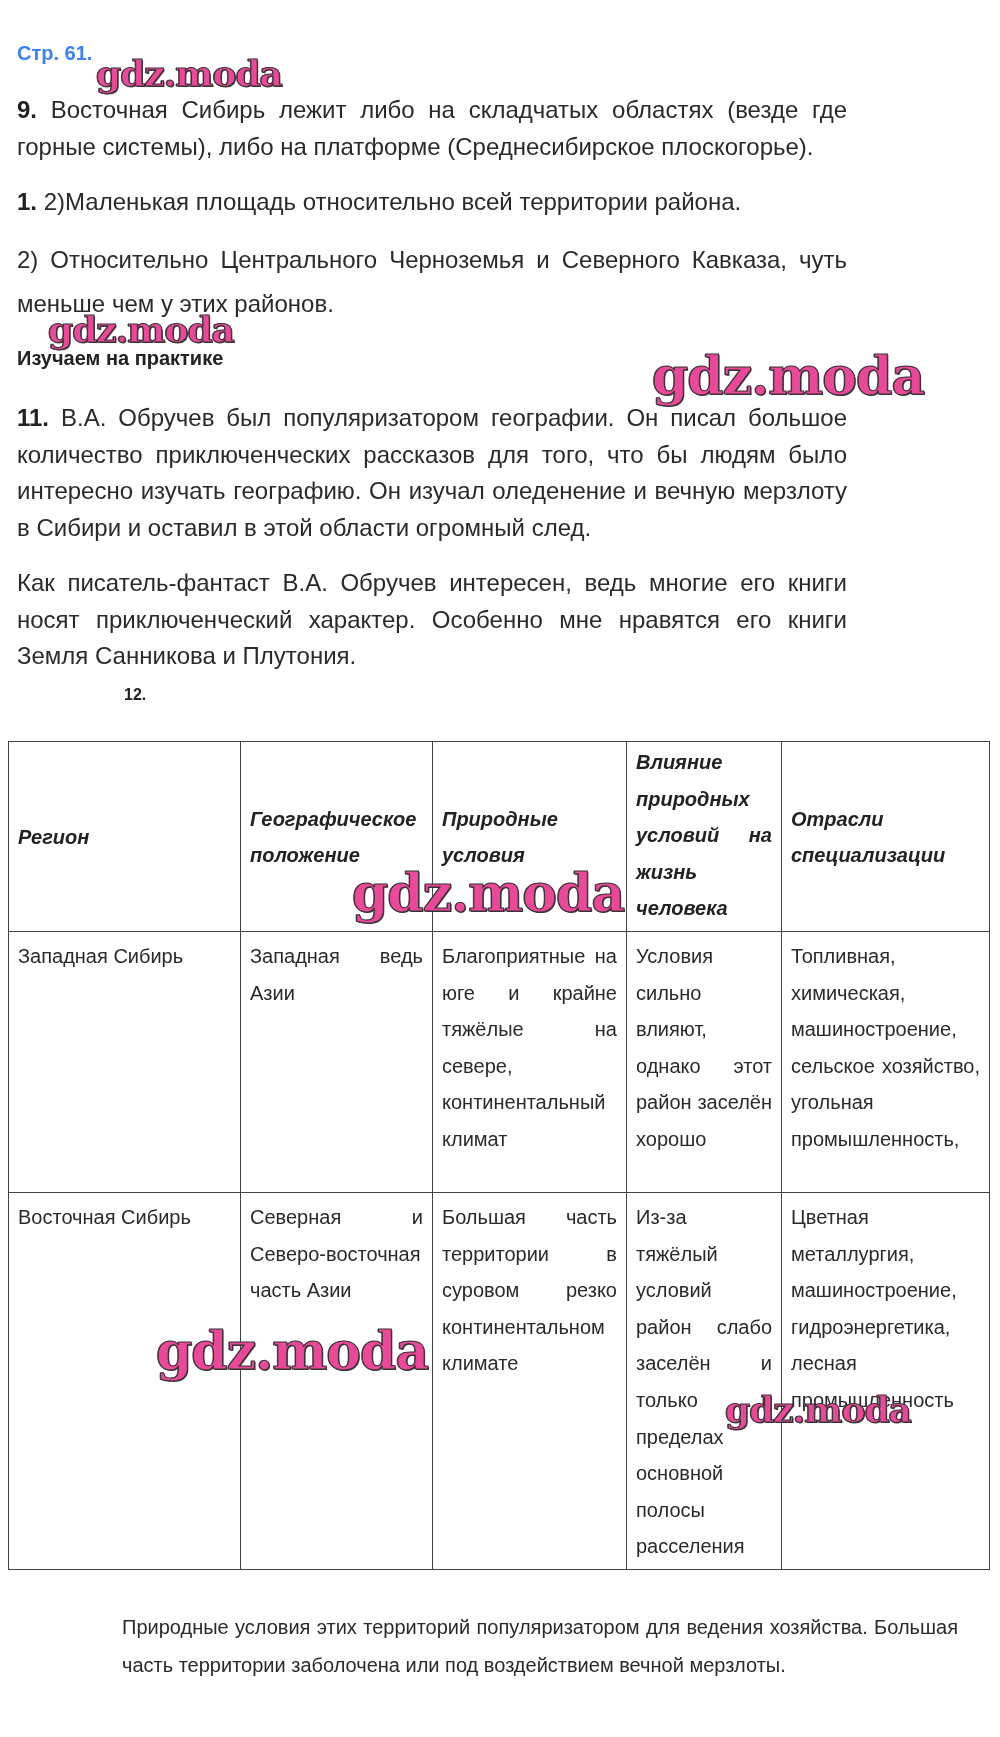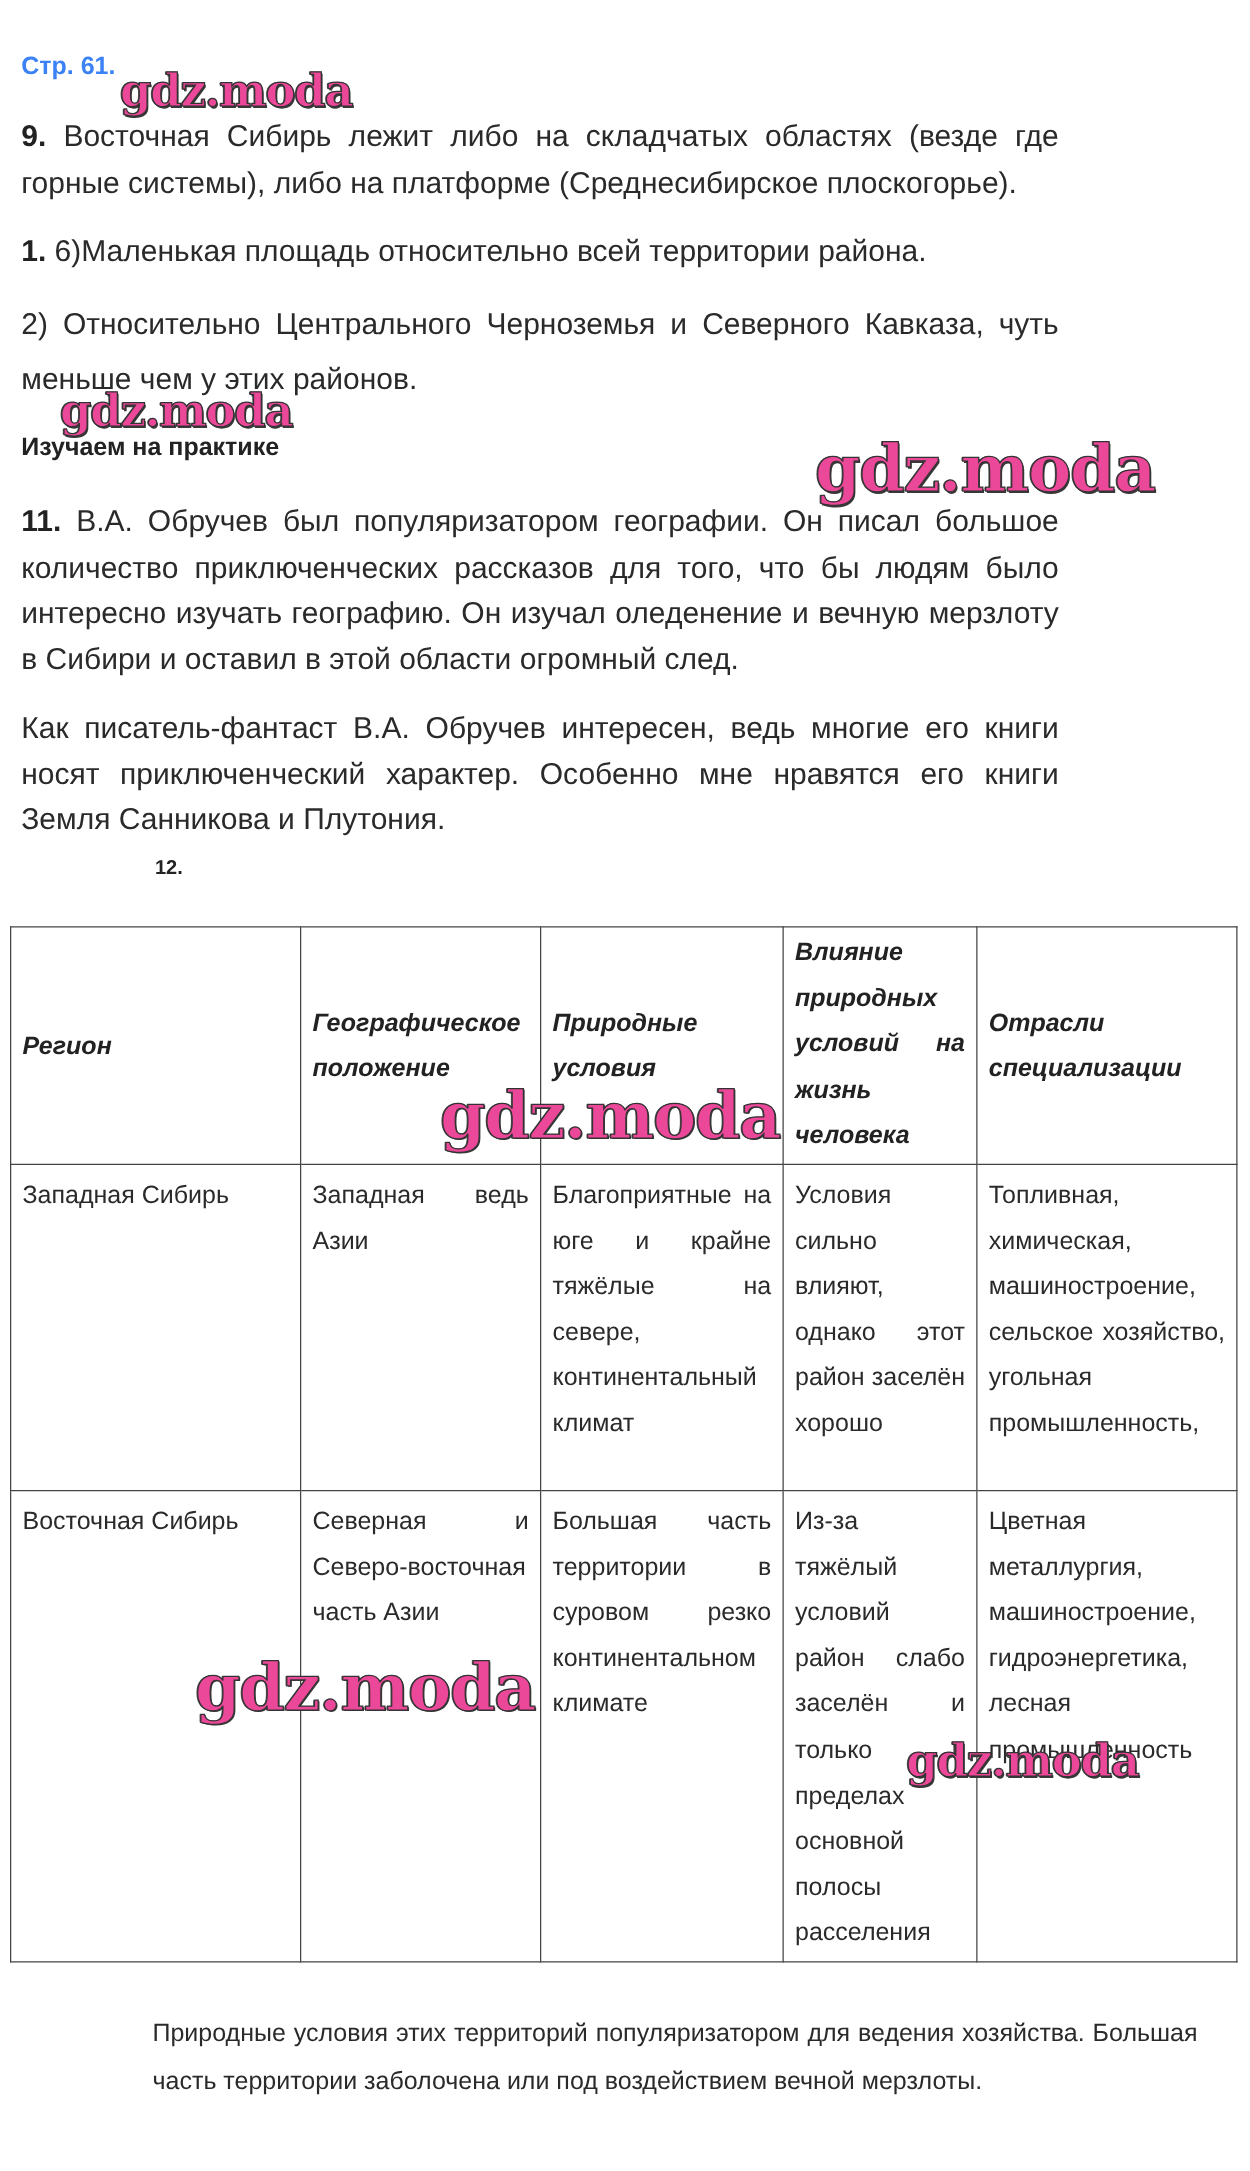--- a/index.html
+++ b/index.html
@@ -31,21 +31,21 @@
 
 <div class="title">Стр. 61.</div>
 
 <p class="p" style="top:92px;">
   <span class="b">9.</span>
   <span>Восточная Сибирь лежит либо на складчатых областях (везде где горные системы), либо на платформе (Среднесибирское плоскогорье).</span>
 </p>
 
 <p class="p" style="top:184px;">
   <span class="b">1.</span>
-  <span>6)Маленькая площадь относительно всей территории района.</span>
+  <span>2)Маленькая площадь относительно всей территории района.</span>
 </p>
 
 <p class="p" style="top:238px; line-height:44px;">2) Относительно Центрального Черноземья и Северного Кавказа, чуть меньше чем у этих районов.</p>
 
 <div class="section">Изучаем на практике</div>
 
 <p class="p" style="top:400px;">
   <span class="b">11.</span>
   <span>В.А. Обручев был популяризатором географии. Он писал большое количество приключенческих  рассказов для того, что бы людям было интересно изучать географию. Он изучал оледенение и вечную мерзлоту в Сибири и оставил в этой области огромный след.</span>
 </p>

